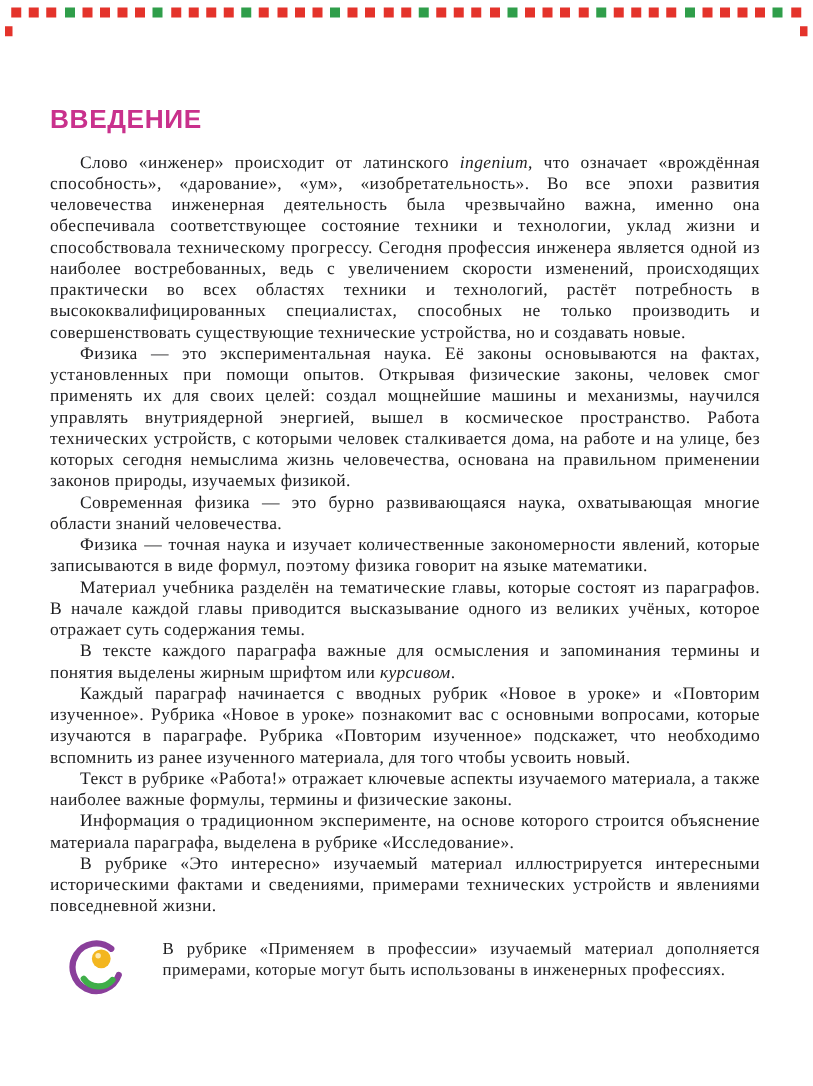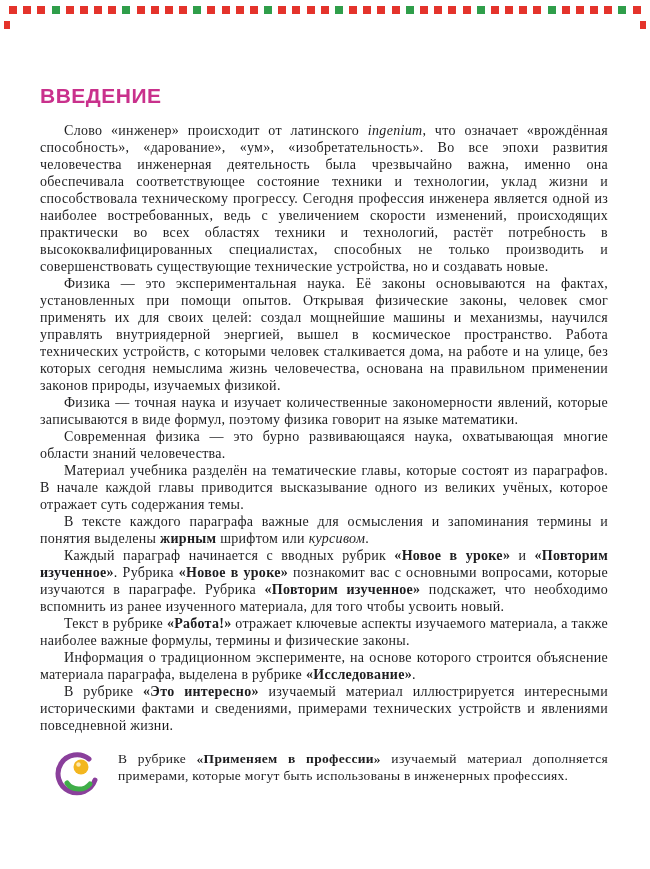--- a/index.html
+++ b/index.html
@@ -25,30 +25,30 @@
     font-family:"Liberation Sans", sans-serif;
     font-weight:bold; font-size:21px; letter-spacing:0.5px;
     color:#c9318c;
   }
 
   .content { margin:0 42px 0 40px; }
   .content p {
     margin:0; font-size:14px; line-height:17px; letter-spacing:0.3px;
     text-align:justify; text-indent:24px;
   }
-  .content p b, .profession p b { font-weight:bold; }
+  .content p b, .profession p b { font-weight:normal; }
   .content p i, .profession p i { font-style:italic; }
 
   .profession {
     margin:16px 42px 0 54px;
     display:flex; align-items:flex-start;
   }
   .profession .icon-wrap { flex:0 0 46px; width:46px; height:46px; margin-top:2px; }
   .profession p {
-    flex:1; margin:0 0 0 18px; font-size:13.5px; line-height:17px;
+    flex:1; margin:0 0 0 30px; font-size:13.5px; line-height:17px;
     letter-spacing:0.3px; text-align:justify; text-indent:0;
   }
 </style>
 </head>
 <body>
 
 <div class="page">
 
   <div class="strip" id="strip">
       <span style="background: rgb(228, 51, 43);"></span>
@@ -98,22 +98,22 @@
       <span style="background: rgb(228, 51, 43);"></span>
     </div>
   <div class="edge-sq left"></div>
   <div class="edge-sq right"></div>
 
   <h1 class="title">ВВЕДЕНИЕ</h1>
 
   <div class="content" id="content">
       <p><span>Слово «инженер» происходит от латинского </span><i>ingenium</i><span>, что означает «врождённая способность», «дарование», «ум», «изобретательность». Во все эпохи развития человечества инженерная деятельность была чрезвычайно важна, именно она обеспечивала соответствующее состояние техники и технологии, уклад жизни и способствовала техническому прогрессу. Сегодня профессия инженера является одной из наиболее востребованных, ведь с увеличением скорости изменений, происходящих практически во всех областях техники и технологий, растёт потребность в высококвалифицированных специалистах, способных не только производить и совершенствовать существующие технические устройства, но и создавать новые.</span></p>
       <p><span>Физика — это экспериментальная наука. Её законы основываются на фактах, установленных при помощи опытов. Открывая физические законы, человек смог применять их для своих целей: создал мощнейшие машины и механизмы, научился управлять внутриядерной энергией, вышел в космическое пространство. Работа технических устройств, с которыми человек сталкивается дома, на работе и на улице, без которых сегодня немыслима жизнь человечества, основана на правильном применении законов природы, изучаемых физикой.</span></p>
+      <p><span>Современная физика — это бурно развивающаяся наука, охватывающая многие области знаний человечества.</span></p>
       <p><span>Физика — точная наука и изучает количественные закономерности явлений, которые записываются в виде формул, поэтому физика говорит на языке математики.</span></p>
-      <p><span>Современная физика — это бурно развивающаяся наука, охватывающая многие области знаний человечества.</span></p>
       <p><span>Материал учебника разделён на тематические главы, которые состоят из параграфов. В начале каждой главы приводится высказывание одного из великих учёных, которое отражает суть содержания темы.</span></p>
       <p><span>В тексте каждого параграфа важные для осмысления и запоминания термины и понятия выделены </span><b>жирным</b><span> шрифтом или </span><i>курсивом</i><span>.</span></p>
       <p><span>Каждый параграф начинается с вводных рубрик </span><b>«Новое в уроке»</b><span> и </span><b>«Повторим изученное»</b><span>. Рубрика </span><b>«Новое в уроке»</b><span> познакомит вас с основными вопросами, которые изучаются в параграфе. Рубрика </span><b>«Повторим изученное»</b><span> подскажет, что необходимо вспомнить из ранее изученного материала, для того чтобы усвоить новый.</span></p>
       <p><span>Текст в рубрике </span><b>«Работа!»</b><span> отражает ключевые аспекты изучаемого материала, а также наиболее важные формулы, термины и физические законы.</span></p>
       <p><span>Информация о традиционном эксперименте, на основе которого строится объяснение материала параграфа, выделена в рубрике </span><b>«Исследование»</b><span>.</span></p>
       <p><span>В рубрике </span><b>«Это интересно»</b><span> изучаемый материал иллюстрируется интересными историческими фактами и сведениями, примерами технических устройств и явлениями повседневной жизни.</span></p>
     </div>
 
   <div class="profession">
     <div class="icon-wrap">

